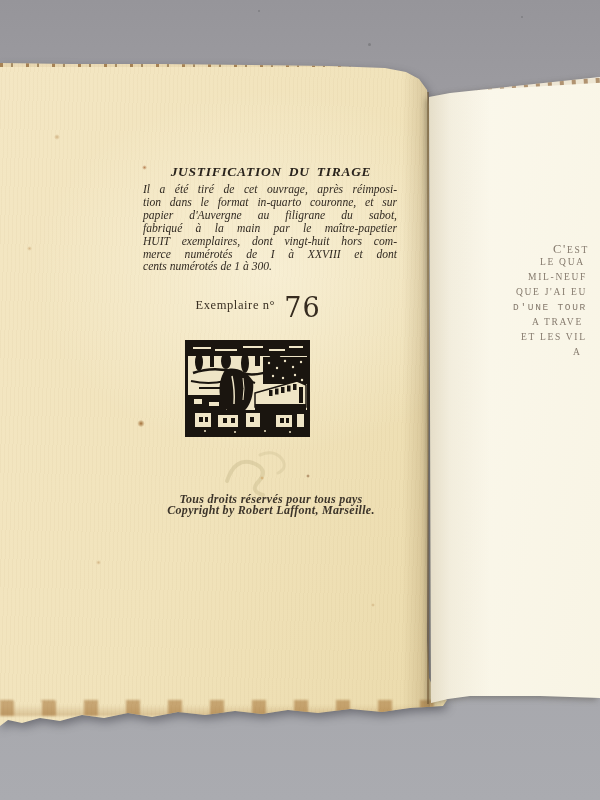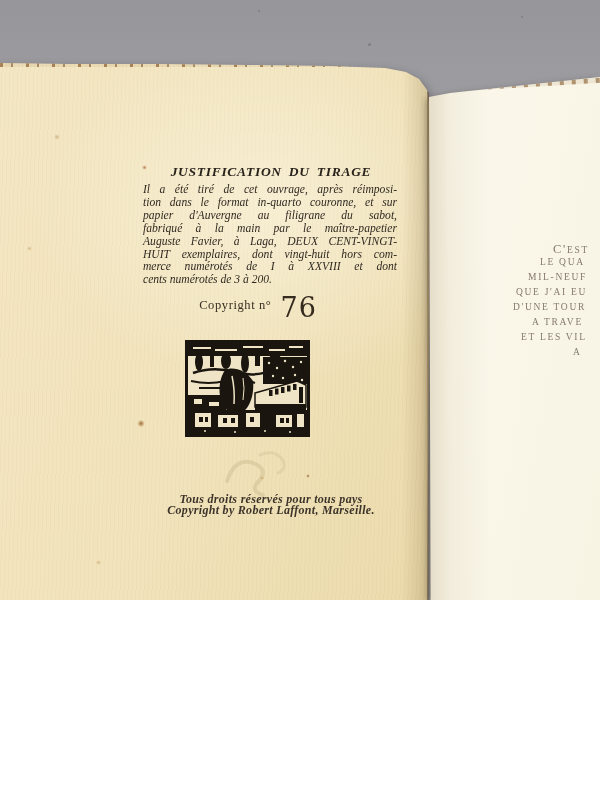--- a/index.html
+++ b/index.html
@@ -1,17 +1,17 @@
 <!DOCTYPE html>
 <html><head>
 <meta charset="utf-8">
 <style>
   html,body{margin:0;padding:0;}
   body{width:600px;height:800px;overflow:hidden;font-family:"Liberation Serif","DejaVu Serif",serif;}
-  #canvas{position:relative;width:600px;height:600px;overflow:hidden;
+  #canvas{position:relative;width:600px;height:800px;overflow:hidden;
     background:linear-gradient(180deg,#96959a 0%,#9b9a9f 10%,#a2a2a7 55%,#aaabb0 100%);}
   .dust{position:absolute;border-radius:50%;background:#6e6e72;opacity:.6;}
 
   
   .lp-wrap{position:absolute;inset:0;filter:drop-shadow(2px 4px 5px rgba(40,40,48,.45));}
   #left-page{position:absolute;inset:0;
     clip-path:polygon(0px 63px,70px 64px,160px 64px,250px 65px,330px 66px,385px 68px,406px 72px,419px 79px,427px 90px,429px 105px,429px 300px,428px 480px,427px 640px,429px 678px,436px 694px,447px 700px,443px 706px,410px 708px,382px 712px,350px 709px,318px 713px,288px 710px,262px 714px,235px 711px,205px 715px,178px 712px,152px 717px,128px 713px,104px 718px,82px 715px,60px 721px,40px 718px,22px 723px,8px 720px,0px 726px);
     background:
       radial-gradient(ellipse 340px 260px at 45% 34%,rgba(255,252,240,.45),rgba(255,252,240,0) 70%),
       repeating-linear-gradient(92deg,rgba(165,135,85,.05) 0 1px,rgba(0,0,0,0) 1px 4px),
@@ -53,21 +53,21 @@
   #gutter-line{position:absolute;left:427px;top:92px;width:2px;height:612px;
     background:linear-gradient(180deg,rgba(105,80,45,.5),rgba(125,100,60,.35) 60%,rgba(105,80,45,.55));}
 
   #rp-text{position:absolute;left:0;top:0;color:#857a6d;}
   .rl{position:absolute;font-size:9.5px;letter-spacing:1.7px;white-space:nowrap;}
   .rl:nth-child(1){left:553px;top:242px;}
   .rl:nth-child(1)::first-letter{font-size:12.5px;}
   .rl:nth-child(2){left:540px;top:257px;}
   .rl:nth-child(3){left:528px;top:272px;}
   .rl:nth-child(4){left:516px;top:287px;}
-  .rl:nth-child(5){left:513px;top:302px;}
+  .rl:nth-child(5){left:513px;top:302px;font-family:Liberation Mono, monospace;}
   .rl:nth-child(6){left:532px;top:317px;}
   .rl:nth-child(7){left:521px;top:332px;}
   .rl:nth-child(8){left:573px;top:347px;}
 </style>
 </head>
 <body>
 
 <div id="canvas">
 
   <div class="dust" style="left:368px;top:43px;width:3px;height:3px;"></div>
@@ -90,28 +90,27 @@
       <div class="fox" style="left:371px;top:603px;width:4px;height:4px;background:radial-gradient(circle,rgba(170,120,60,.4),rgba(170,120,60,0) 70%);"></div>
       <div class="fox" style="left:330px;top:59px;width:9px;height:6px;background:radial-gradient(circle,rgba(120,65,15,.8),rgba(120,65,15,0) 70%);"></div>
 
       <div id="title">JUSTIFICATION DU TIRAGE</div>
 
       <div id="paragraph">
         <div class="pl">Il a été tiré de cet ouvrage, après réimposi-</div>
         <div class="pl">tion dans le format in-quarto couronne, et sur</div>
         <div class="pl">papier d'Auvergne au filigrane du sabot,</div>
         <div class="pl">fabriqué à la main par le maître-papetier</div>
-        <div class="pl">Auguste Favier, à Laga, DEUX CENT-VINGT-</div>
         <div class="pl">HUIT exemplaires, dont vingt-huit hors com-</div>
         <div class="pl">merce numérotés de I à XXVIII et dont</div>
-        <div class="pl">cents numérotés de 3 à 200.</div>
+        <div class="pl">cents numérotés de 1 à 300.</div>
       </div>
 
       <div id="exemplaire">
-        <span class="lbl">Copyright n°</span><span class="num">76</span>
+        <span class="lbl">Exemplaire n°</span><span class="num">76</span>
       </div>
 
       <svg id="woodcut" viewBox="0 0 125 97">
         <rect x="0" y="0" width="125" height="97" fill="#efe5c6"></rect>
         <rect x="1.5" y="1.5" width="122" height="94" fill="none" stroke="#1a150f" stroke-width="3"></rect>
 
         <rect x="3" y="3" width="119" height="13" fill="#1a150f"></rect>
         <rect x="8" y="7" width="18" height="2" fill="#efe5c6"></rect>
         <rect x="30" y="9" width="22" height="2" fill="#efe5c6"></rect>
         <rect x="58" y="6" width="20" height="2" fill="#efe5c6"></rect>

